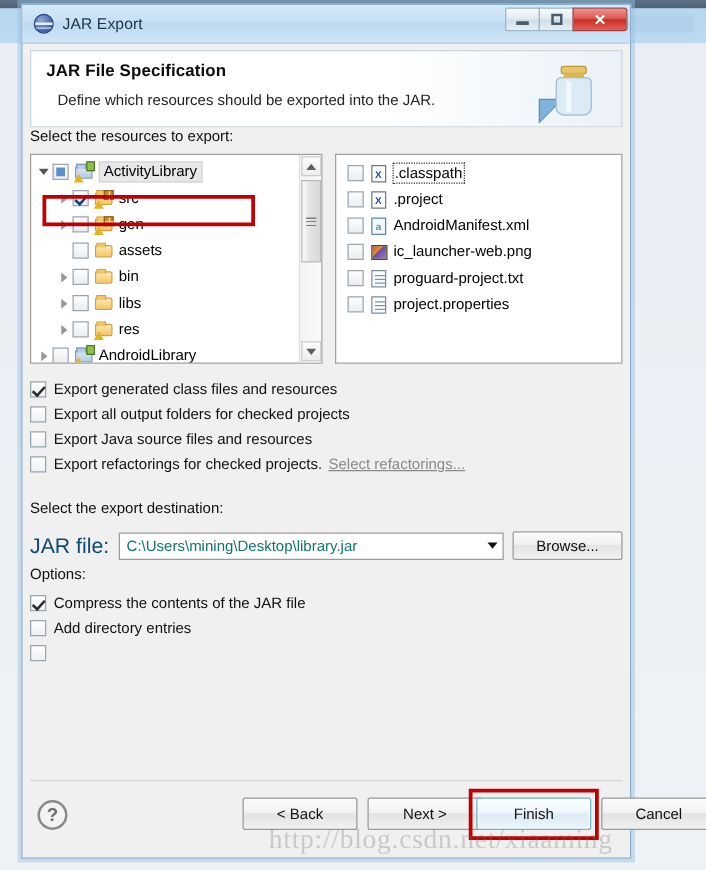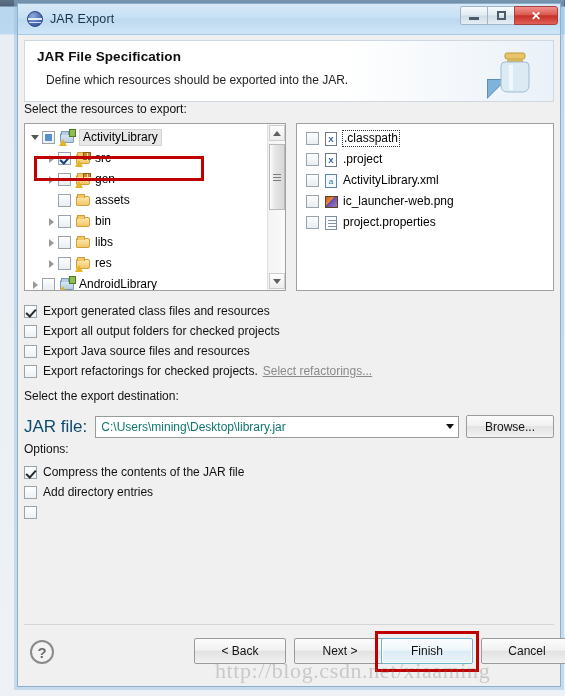--- a/index.html
+++ b/index.html
@@ -26,21 +26,21 @@
     background: #a9cbe8;
     opacity: .55;
     border-radius: 2px;
     filter: blur(1px);
   }
 
   
   #jar-export-dialog {
     position: absolute;
     left: 17px; top: 3px;
-    width: 544px; height: 684px;
+    width: 488px; height: 684px;
     background: #f0f0f0;
     border: 1px solid #8ab0cd;
     box-shadow: 0 0 0 3px rgba(150,190,225,.45);
   }
 
   
   #title-bar {
     height: 31px;
     background: linear-gradient(to bottom,#d7e9f7 0%, #c6e0f4 45%, #bcd9f0 50%, #cfe6f8 100%);
     border-bottom: 1px solid #a8c9e2;
@@ -290,21 +290,21 @@
     content:"";
     position:absolute; left:3px; top:1px; width:4px; height:8px;
     border: solid #2a2a2a; border-width: 0 2px 2px 0;
     transform: rotate(42deg);
   }
   .link-disabled {
     color: #8a8a8a; text-decoration: underline; margin-left: 5px;
   }
 
   
-  #dest-label { margin-top: 8px; }
+  #dest-label { margin-top: 18px; }
   #dest-row { display:flex; align-items:center; margin-top: 12px; }
   #jar-file-label { font-size:17px; color:#0c4a6e; margin-right: 8px; }
   #jar-file-combo {
     flex: 1; height: 22px;
     background:#fff; border:1px solid #9a9a9a;
     display:flex; align-items:center;
     position: relative;
   }
   #jar-file-value {
     font-size:12px; color:#0f766e; padding-left:5px; flex:1;
@@ -535,28 +535,35 @@
               <span class="icon-16">
                 <span class="xml-icon">X</span>
               </span>
               <span class="row-text">.project</span>
             </div>
             <div class="file-row" style="padding-left: 9px;">
               <span class="cb"></span>
               <span class="icon-16">
                 <span class="manifest-icon">a</span>
               </span>
-              <span class="row-text">ActivityLibrary.xml</span>
+              <span class="row-text">AndroidManifest.xml</span>
             </div>
             <div class="file-row" style="padding-left: 9px;">
               <span class="cb"></span>
               <span class="icon-16">
                 <span class="png-icon"></span>
               </span>
               <span class="row-text">ic_launcher-web.png</span>
+            </div>
+            <div class="file-row" style="padding-left: 9px;">
+              <span class="cb"></span>
+              <span class="icon-16">
+                <span class="txt-icon"></span>
+              </span>
+              <span class="row-text">proguard-project.txt</span>
             </div>
             <div class="file-row" style="padding-left: 9px;">
               <span class="cb"></span>
               <span class="icon-16">
                 <span class="txt-icon"></span>
               </span>
               <span class="row-text">project.properties</span>
             </div>
           </div>
       </div>

